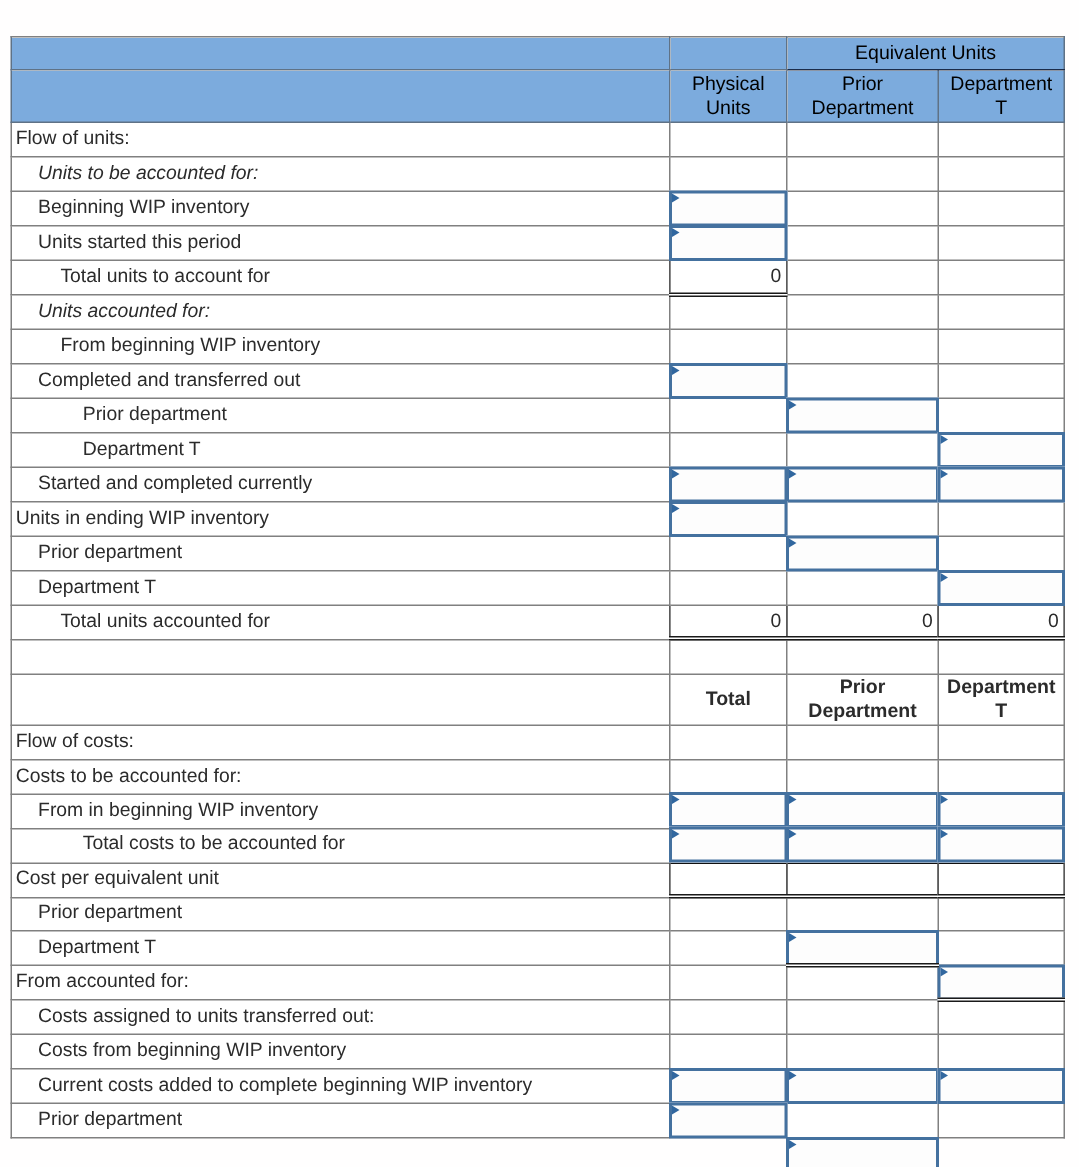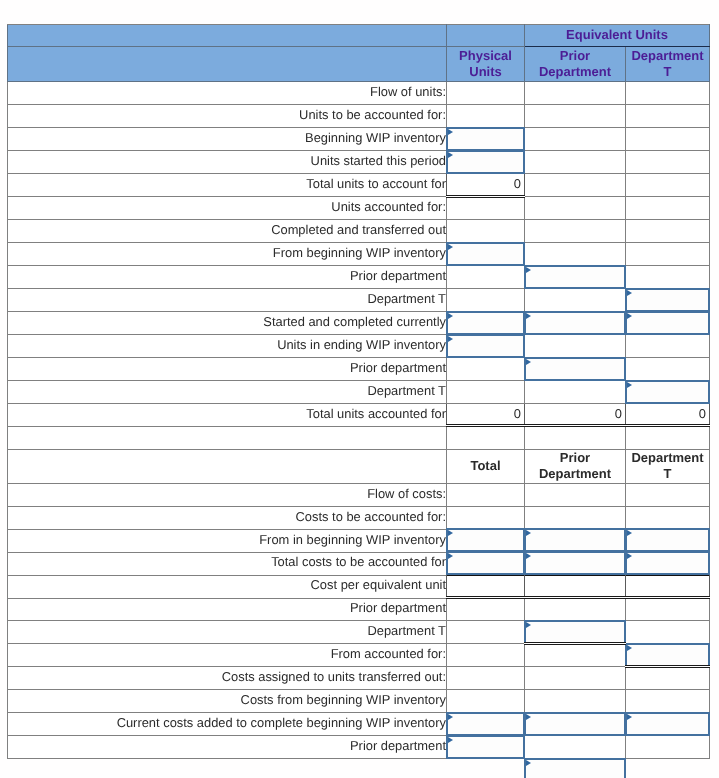--- a/index.html
+++ b/index.html
@@ -48,43 +48,43 @@
   table.grid tr.h2 { height: 35.4px; }
   table.grid tr.midhdr { height: 33.7px; }
 
   col.c-label { width: 439px; }
   col.c-a { width: 78px; }
   col.c-b { width: 101px; }
   col.c-c { width: 84px; }
 
   table.grid td.hdr {
     background: #7cabdd;
-    color: #4c1d95;
-    font-weight: bold;
+    color: #000000;
+    font-weight: normal;
     text-align: center;
     font-size: 13px;
     line-height: 15.6px;
     padding-bottom: 1px;
     border-right-color: #5f7286;
     border-bottom-color: #5f7286;
     border-top-color: #5f7286;
     margin-left: 48px;
   }
   table.grid td.hdr.first { border-left-color: #5f7286; }
   table.grid td.hdr.underline { border-bottom: 1px solid #1b2c4a; }
   table.grid td.mh {
     text-align: center;
     font-weight: bold;
     color: #2b2b2b;
     font-size: 13px;
     line-height: 15.6px;
     padding-bottom: 1px;
   }
-  table.grid td.lbl { text-align: right; }
-  table.grid td.ital { }
+  table.grid td.lbl { text-align: left; }
+  table.grid td.ital { font-style: italic; }
   table.grid td.i0 { padding-left: 2.5px; }
   table.grid td.i1 { padding-left: 17.4px; }
   table.grid td.i2 { padding-left: 32.3px; }
   table.grid td.i3 { padding-left: 47.2px; }
   table.grid td.num { text-align: right; padding-right: 3.2px; }
   table.grid td.dollar { position: relative; text-align: right; padding-right: 3.2px; }
   table.grid td.dollar .ds { position: absolute; left: 12px; }
 
   table.grid td.dbl { border-bottom-color: #111; }
   .dblrule {
@@ -175,28 +175,28 @@
           <td>&nbsp;</td>
           <td>&nbsp;</td>
         </tr>
         <tr>
           <td class="first lbl i1 ital">Units accounted for:</td>
           <td>&nbsp;</td>
           <td>&nbsp;</td>
           <td>&nbsp;</td>
         </tr>
         <tr>
+          <td class="first lbl i2">From beginning WIP inventory</td>
+          <td class="ic">&nbsp;</td>
+          <td>&nbsp;</td>
+          <td>&nbsp;</td>
+        </tr>
+        <tr>
           <td class="first lbl i1">Completed and transferred out</td>
           <td>&nbsp;</td>
-          <td>&nbsp;</td>
-          <td>&nbsp;</td>
-        </tr>
-        <tr>
-          <td class="first lbl i2">From beginning WIP inventory</td>
-          <td class="ic">&nbsp;</td>
           <td>&nbsp;</td>
           <td>&nbsp;</td>
         </tr>
         <tr>
           <td class="first lbl i3">Prior department</td>
           <td>&nbsp;</td>
           <td class="ic">&nbsp;</td>
           <td>&nbsp;</td>
         </tr>
         <tr>

